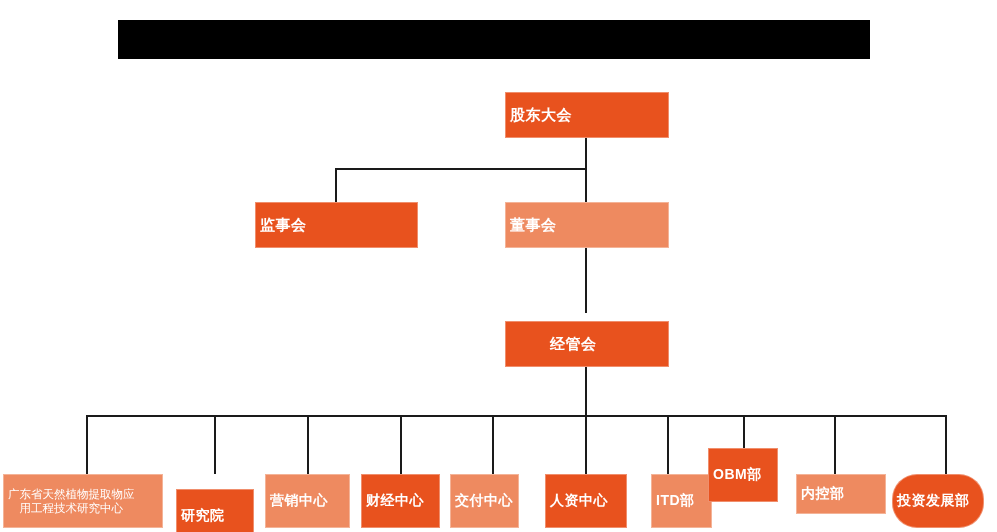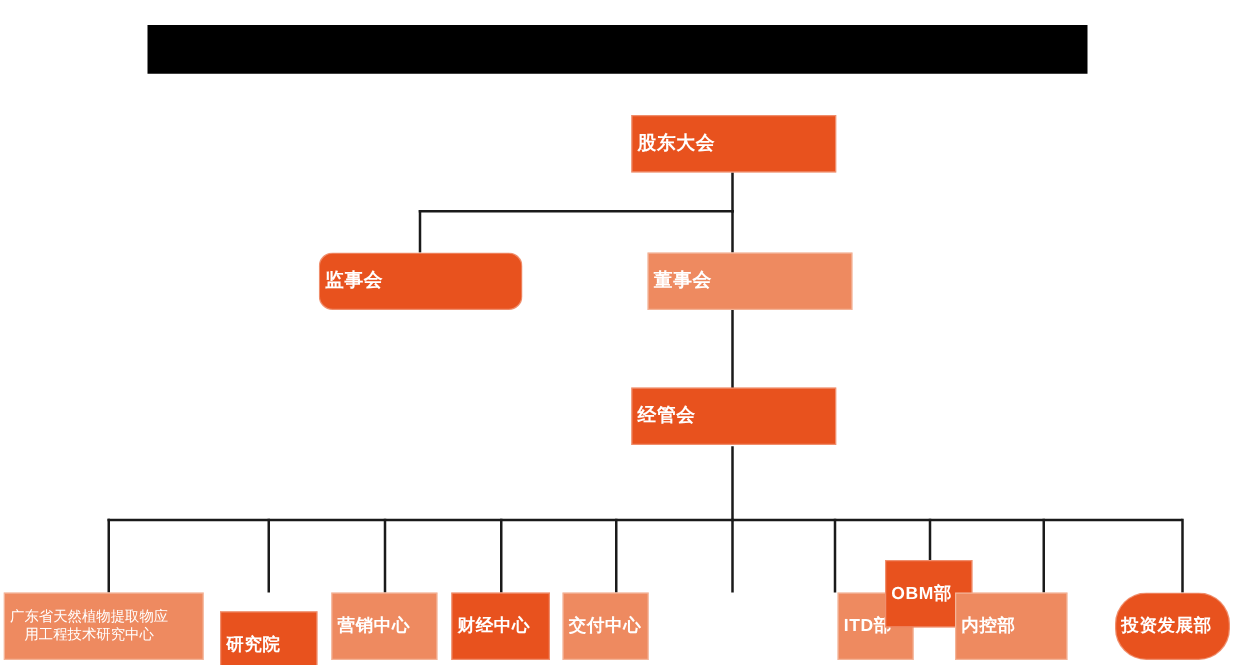--- a/index.html
+++ b/index.html
@@ -96,28 +96,28 @@
   <div class="conn v" style="left:585px; top:415px; height:59px;"></div>
   <div class="conn v" style="left:667px; top:415px; height:59px;"></div>
   <div class="conn v" style="left:743px; top:415px; height:59px;"></div>
   <div class="conn v" style="left:834px; top:415px; height:59px;"></div>
   <div class="conn v" style="left:945px; top:415px; height:59px;"></div>
 
   <div class="node dark lvl1" style="left:505px; top:92px; width:164px; height:46px;">
     <span class="label">股东大会</span>
   </div>
 
-  <div class="node dark lvl2" style="left:255px; top:202px; width:163px; height:46px;border-radius:11px;">
+  <div class="node dark lvl2" style="left:255px; top:202px; width:163px; height:46px;">
     <span class="label">监事会</span>
   </div>
-  <div class="node light lvl2" style="left:518px; top:202px; width:164px; height:46px;">
+  <div class="node light lvl2" style="left:505px; top:202px; width:164px; height:46px;">
     <span class="label">董事会</span>
   </div>
 
-  <div class="node dark lvl3" style="left:505px; top:310px; width:164px; height:46px;">
+  <div class="node dark lvl3" style="left:505px; top:321px; width:164px; height:46px;padding-left:40px;">
     <span class="label">经管会</span>
   </div>
 
   <div class="node light leaf multiline" style="left:3px; top:474px; width:160px; height:54px;">
     <span class="label">
       <span>广东省天然植物提取物应</span><br>
       <span>用工程技术研究中心</span>
     </span>
   </div>
 
@@ -130,30 +130,33 @@
   </div>
 
   <div class="node dark leaf" style="left:361px; top:474px; width:79px; height:54px;">
     <span class="label">财经中心</span>
   </div>
 
   <div class="node light leaf" style="left:450px; top:474px; width:69px; height:54px;">
     <span class="label">交付中心</span>
   </div>
 
+  <div class="node dark leaf" style="left:545px; top:474px; width:82px; height:54px;">
+    <span class="label">人资中心</span>
+  </div>
 
-  <div class="node light leaf" style="left:670px; top:474px; width:61px; height:54px;">
+  <div class="node light leaf" style="left:651px; top:474px; width:61px; height:54px;">
     <span class="label">ITD部</span>
   </div>
 
   <div class="node dark leaf" style="left:708px; top:448px; width:70px; height:54px;">
     <span class="label">OBM部</span>
   </div>
 
-  <div class="node light leaf" style="left:764px; top:474px; width:90px; height:54px;">
+  <div class="node light leaf" style="left:796px; top:474px; width:90px; height:40px;">
     <span class="label">内控部</span>
   </div>
 
   <div class="node dark leaf" style="left:892px; top:474px; width:92px; height:54px;border-radius:25px;">
     <span class="label">投资发展部</span>
   </div>
 
 </div>
 
 </body></html>

